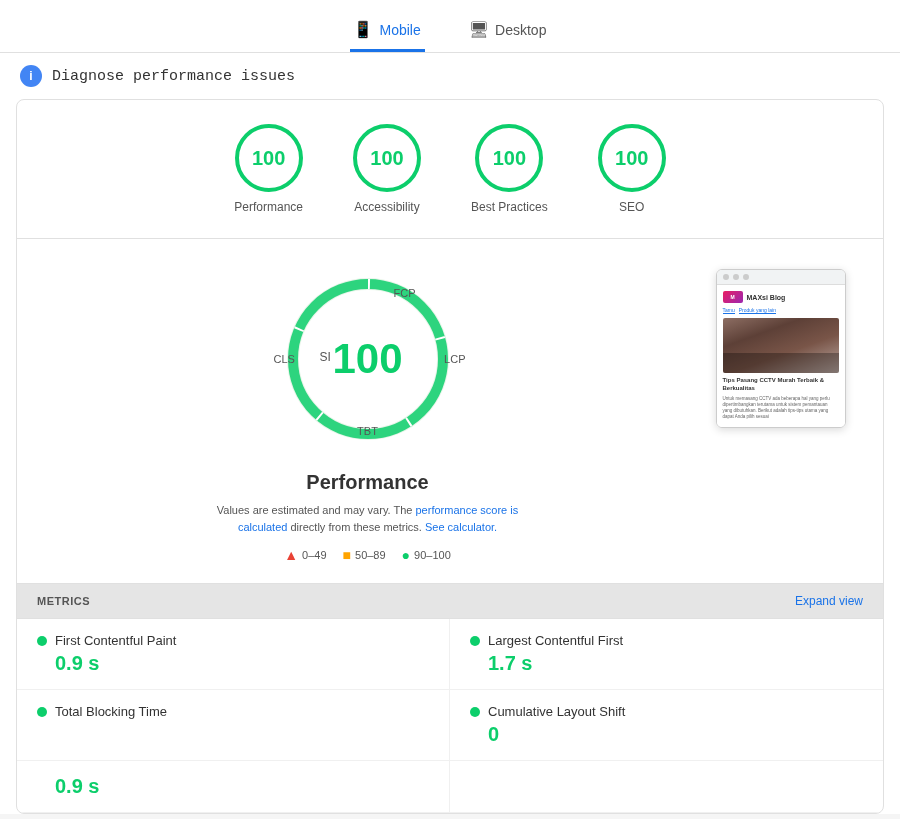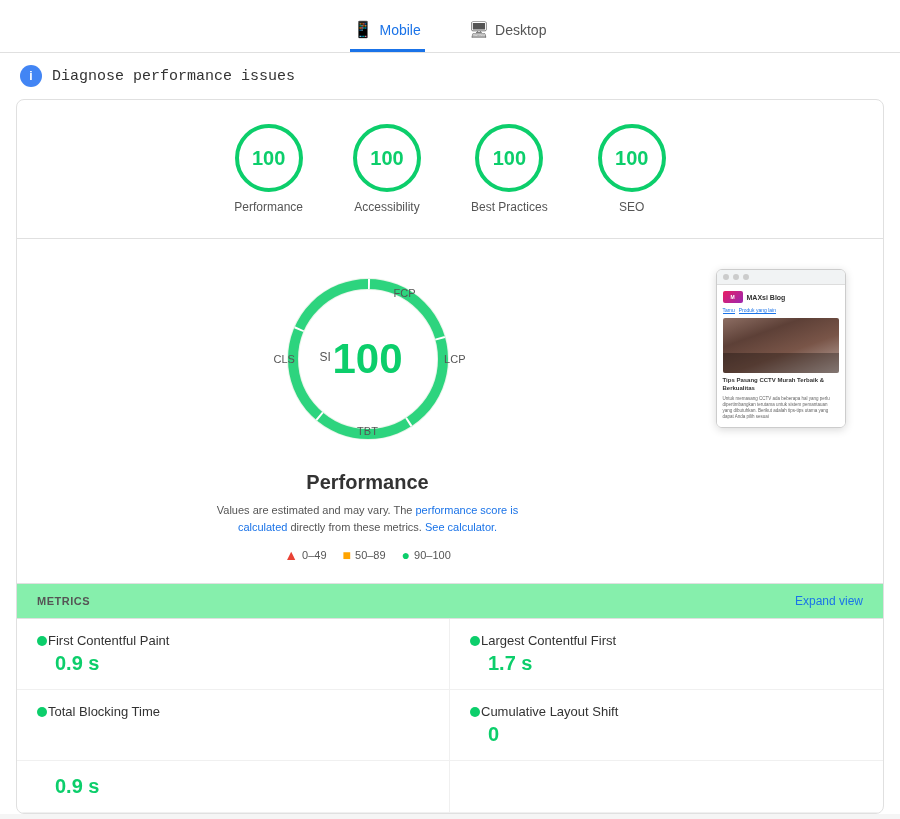--- a/index.html
+++ b/index.html
@@ -319,21 +319,21 @@
       color: #666;
       line-height: 1.4;
     }
 
     
     .metrics-header {
       display: flex;
       justify-content: space-between;
       align-items: center;
       padding: 10px 20px;
-      background: #86efac;
+      background: #e5e5e5;
       border-top: 1px solid #e0e0e0;
       border-bottom: 1px solid #e0e0e0;
     }
     .metrics-label {
       font-size: 11px;
       font-weight: bold;
       color: #555;
       letter-spacing: 0.5px;
     }
     .expand-view {
@@ -349,21 +349,21 @@
     .metric-cell {
       padding: 14px 20px;
       border-bottom: 1px solid #f0f0f0;
     }
     .metric-cell:nth-child(odd) {
       border-right: 1px solid #f0f0f0;
     }
     .metric-header {
       display: flex;
       align-items: center;
-      gap: 1px;
+      gap: 8px;
       margin-bottom: 4px;
     }
     .metric-dot {
       width: 10px;
       height: 10px;
       border-radius: 50%;
       background: #0cce6b;
       flex-shrink: 0;
     }
     .metric-name {

